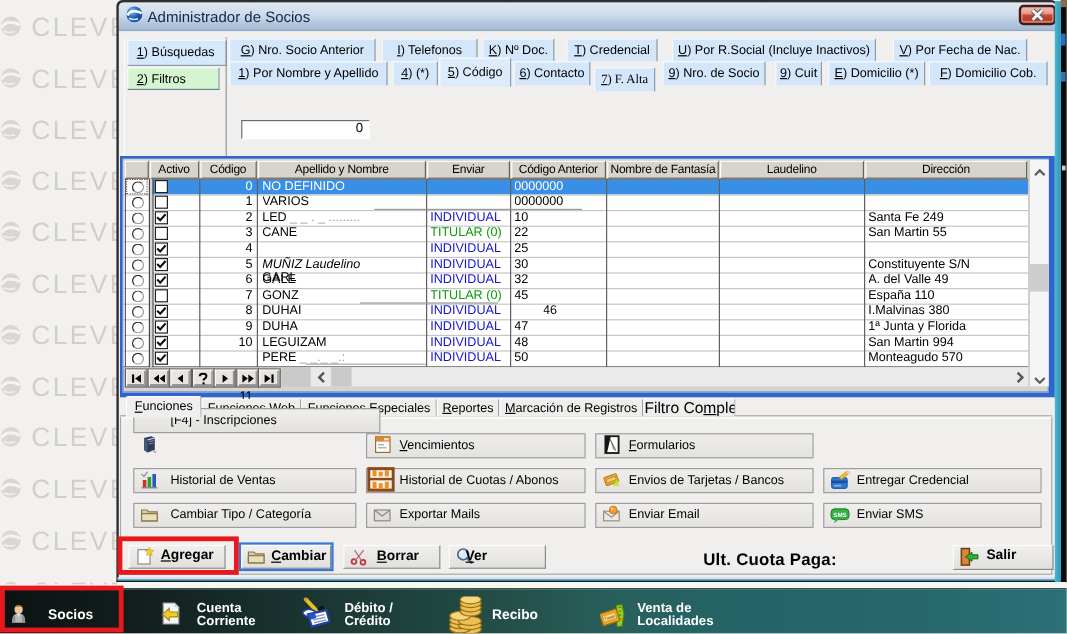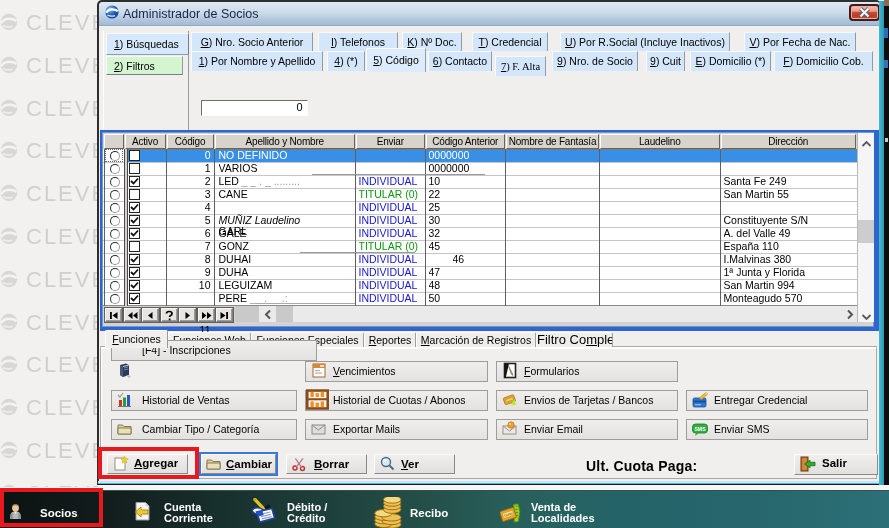--- a/index.html
+++ b/index.html
@@ -467,21 +467,21 @@
     <path d="M5.5 11.7 L12 3.5 M10.3 12 L4.5 3.5" stroke="#b8b8c8" stroke-width="1.4"></path>
     <path d="M5.5 11.7 L12 3.5 M10.3 12 L4.5 3.5" stroke="#d04040" stroke-width="0.7"></path>
   </svg>
 <div class="abs" style="left:314px;top:457.5px;font-size:11.5px;font-weight:bold;"><u>B</u>orrar</div>
 <div class="bbtn" style="left:374px;top:454px;width:81px;height:20px;"></div>
 <svg class="ic" style="left:379px;top:455px" width="18" height="18" viewBox="0 0 18 18">
     <circle cx="7" cy="7" r="4.5" fill="#d8e8f4" stroke="#4a6888" stroke-width="1.4"></circle>
     <path d="M10.5 10.5 L14.5 14.5" stroke="#4a6888" stroke-width="2"></path>
     <circle cx="5.5" cy="5.5" r="1.5" fill="#f0f6fc"></circle>
   </svg>
-<div class="abs" style="left:401px;top:457.5px;font-size:11.5px;font-weight:bold;"><u>V</u>er</div>
+<div class="abs" style="left:388px;top:457.5px;font-size:11.5px;font-weight:bold;"><u>V</u>er</div>
 <div class="abs" style="left:586px;top:458px;font-size:14px;font-weight:bold;letter-spacing:0.2px;">Ult. Cuota Paga:</div>
 <div class="bbtn" style="left:794px;top:454px;width:84px;height:21px;"></div>
 <svg class="ic" style="left:799px;top:455px" width="18" height="18" viewBox="0 0 18 18">
     <rect x="2" y="2" width="7" height="14" fill="#b86a28" stroke="#6a3a10" stroke-width="1"></rect>
     <rect x="3.2" y="3.2" width="4.6" height="11.6" fill="#d88838"></rect>
     <path d="M5.5 9 L11 5.2 L11 7.3 L16 7.3 L16 10.7 L11 10.7 L11 12.8 Z" fill="#30b030" stroke="#156a15" stroke-width="0.8"></path>
   </svg>
 <div class="abs" style="left:822px;top:457px;font-size:11.5px;font-weight:bold;">Salir</div>
 <div class="abs" style="left:98px;top:481px;width:783px;height:1.5px;background:#d9ddf2;"></div>
 <div class="abs" style="left:98px;top:482.5px;width:786px;height:1.5px;background:#35c6e4;"></div>

